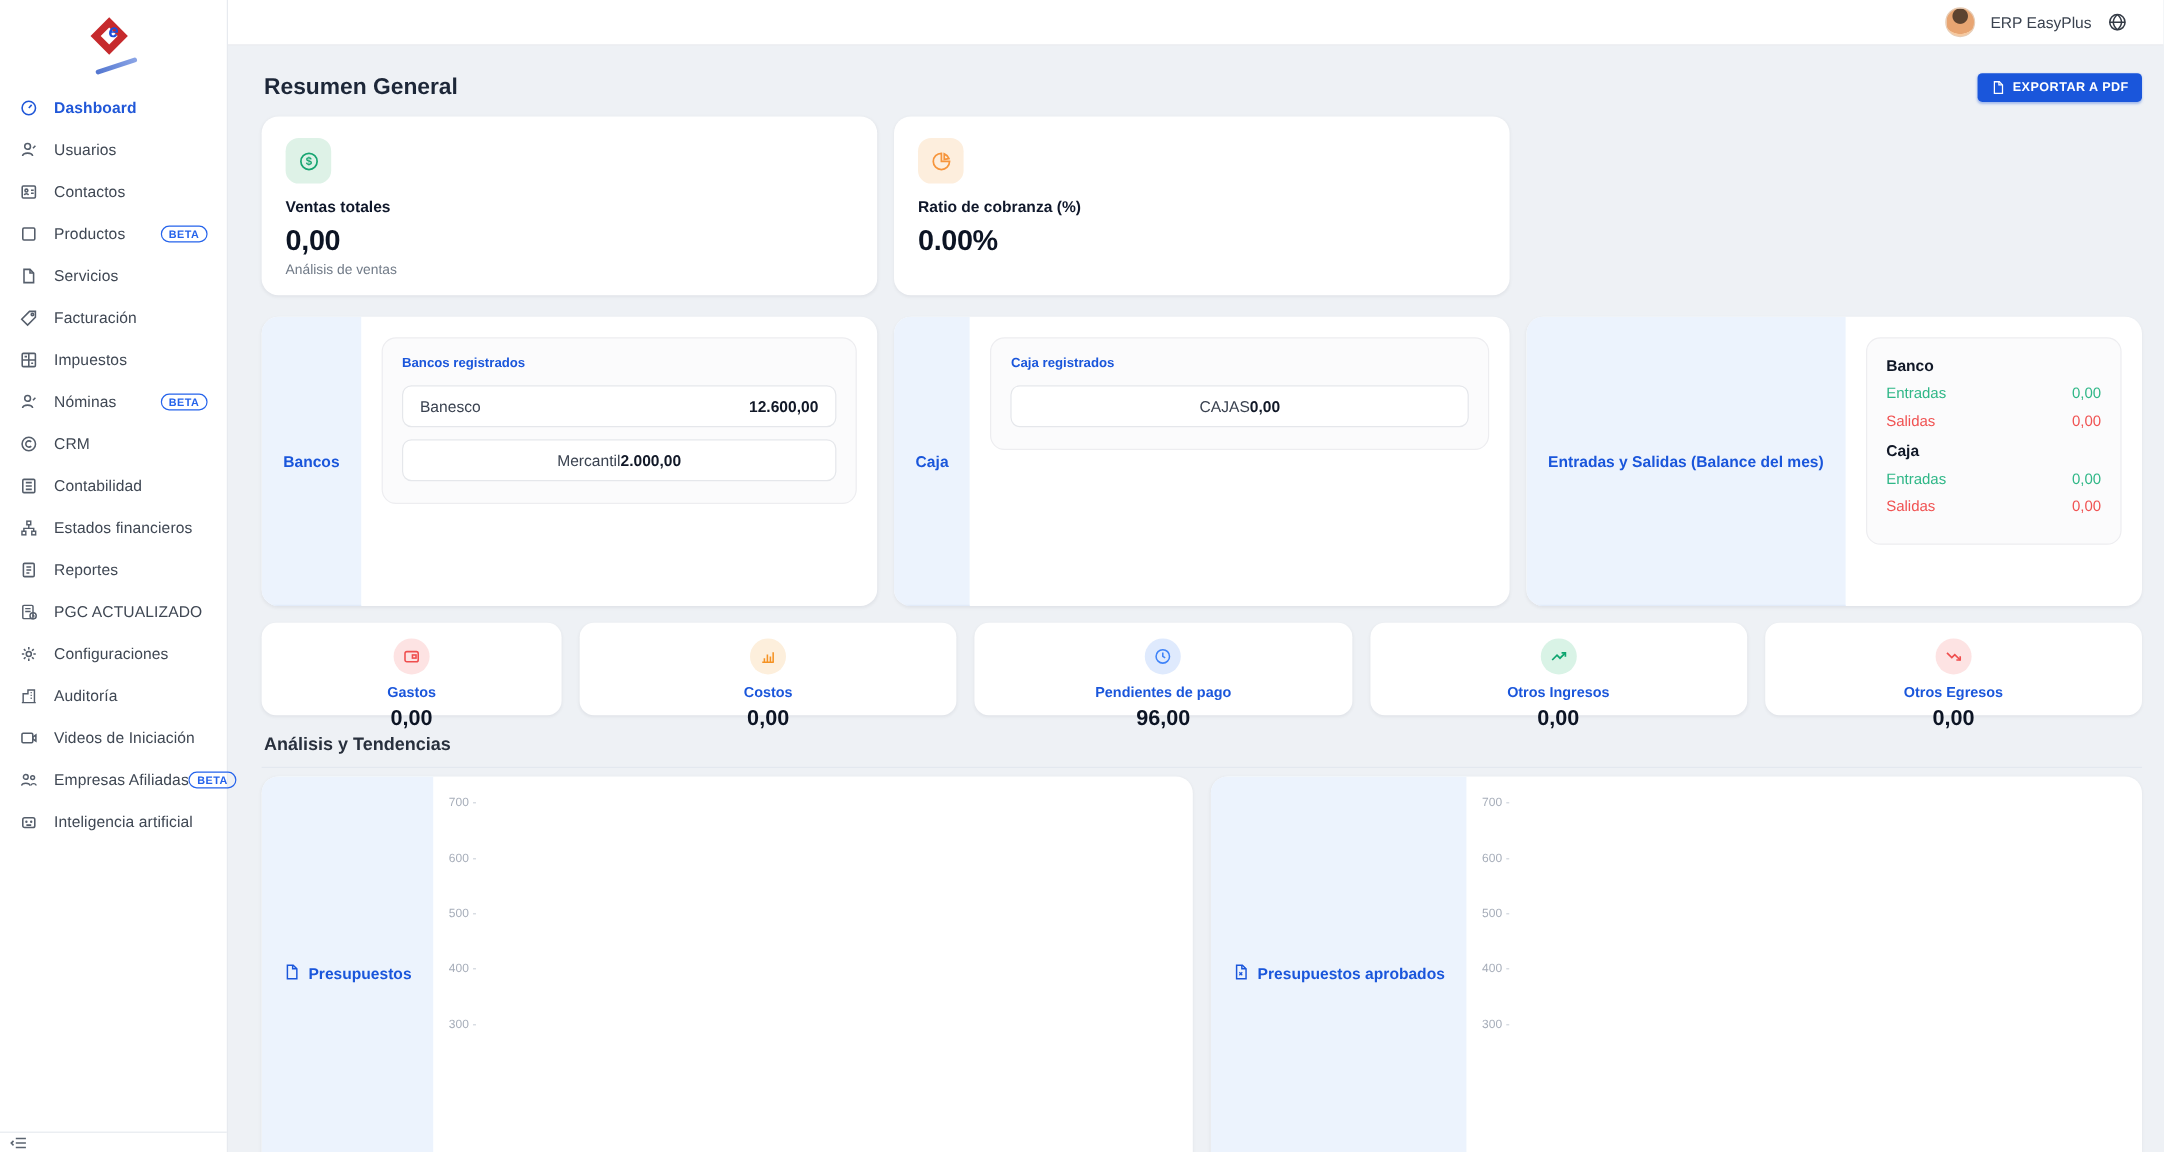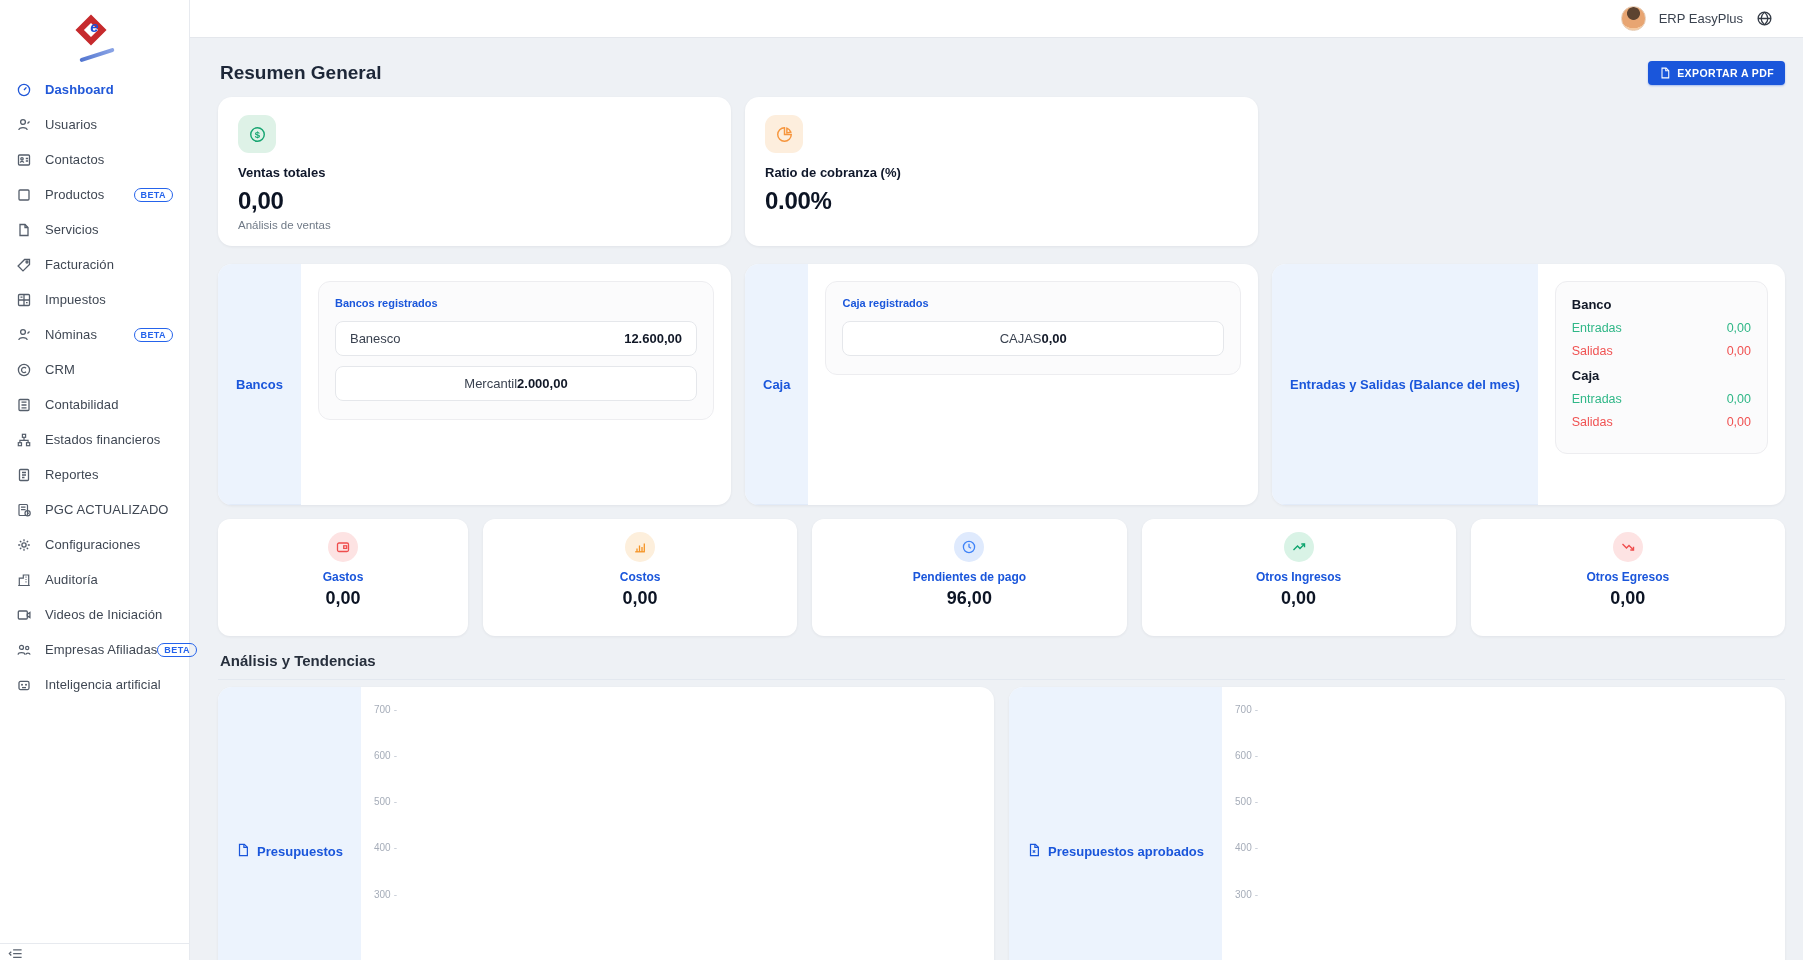--- a/index.html
+++ b/index.html
@@ -78,21 +78,21 @@
   .pill-val { font-size:13px; font-weight:bold; color:#111827; }
   .grp-name { font-size:13px; font-weight:bold; color:#111827; margin:10px 0 4px; }
   .grp-name:first-child { margin-top:0; }
   .bal-row { display:flex; justify-content:space-between; font-size:12.5px; margin:9px 0; }
   .bal-in { color:#2fb787; } .bal-out { color:#f05252; }
   .row2 { margin-top:18px; }
   .row2 .panel { min-height:241px; }
 
   
   .minis { display:grid; grid-template-columns:250px 1fr 1fr 1fr 1fr; gap:15px; margin-top:14px; }
-  .mini { border-radius:12px; padding:13px 10px 20px; text-align:center; height:117px; }
+  .mini { border-radius:12px; padding:13px 10px 20px; text-align:center; height:77px; }
   .mini-ico { width:30px; height:30px; border-radius:50%; margin:0 auto; display:flex; align-items:center; justify-content:center; }
   .mini-ico svg { width:16px; height:16px; }
   .c-red { background:#fde3e3; color:#ef4e4e; }
   .c-orange { background:#fdefdc; color:#f59324; }
   .c-blue { background:#dfeafd; color:#3f83f8; }
   .c-green { background:#d9f3e6; color:#0ea56f; }
   .mini-label { margin-top:8px; font-size:12px; font-weight:bold; color:#1a56db; }
   .mini-value { margin-top:4px; font-size:18px; font-weight:bold; color:#0c1424; }
 
   

